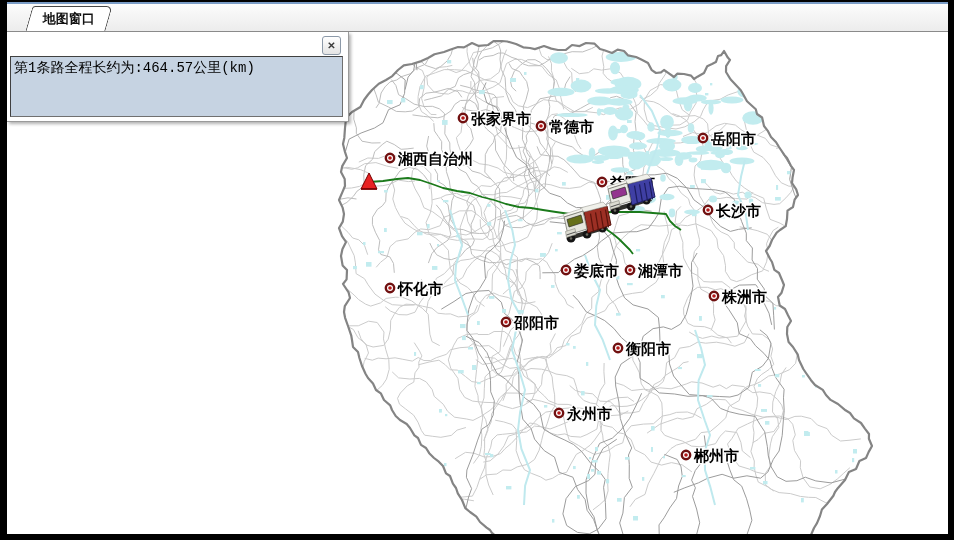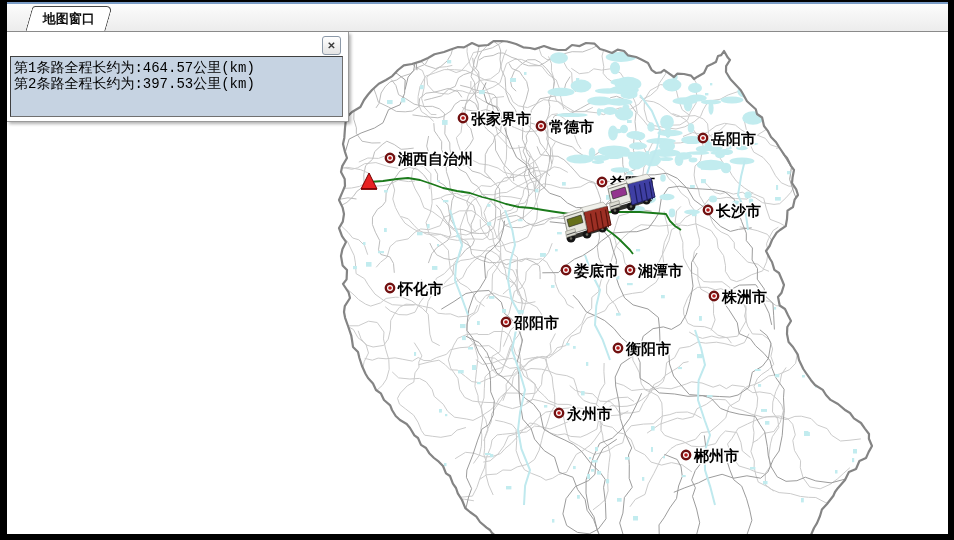--- a/index.html
+++ b/index.html
@@ -570,17 +570,16 @@
           <polygon points="7,17.5 21,13 23,20.5 9,25" fill="#93348f" stroke="#2e2e2a" stroke-width="0.7"></polygon>
           <polygon points="5.5,29.5 15,26.5 16,32.5 6.5,35.5" fill="#dcdcd2" stroke="#8a8a80" stroke-width="0.6"></polygon>
           <line x1="6.5" y1="33" x2="15.5" y2="30" stroke="#555" stroke-width="1"></line>
         </g>
       </svg>
 
     <div class="route-panel">
       <button class="panel-close">✕</button>
       <div class="panel-list">
         <div class="panel-line">第1条路全程长约为:464.57公里(km)</div>
-        <div class="panel-line">第2条路全程长约为:397.53公里(km)</div>
       </div>
     </div>
   </div>
 </div>
 
 </body></html>

